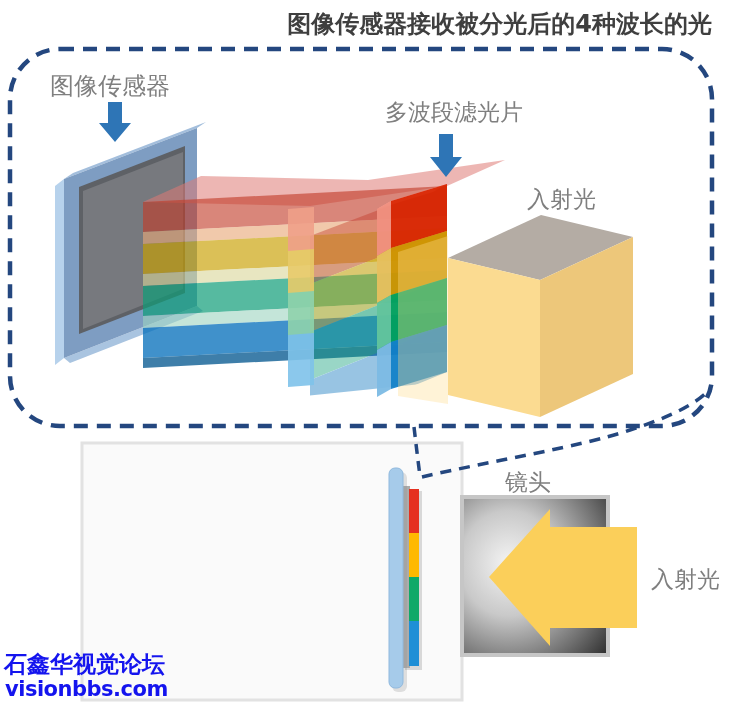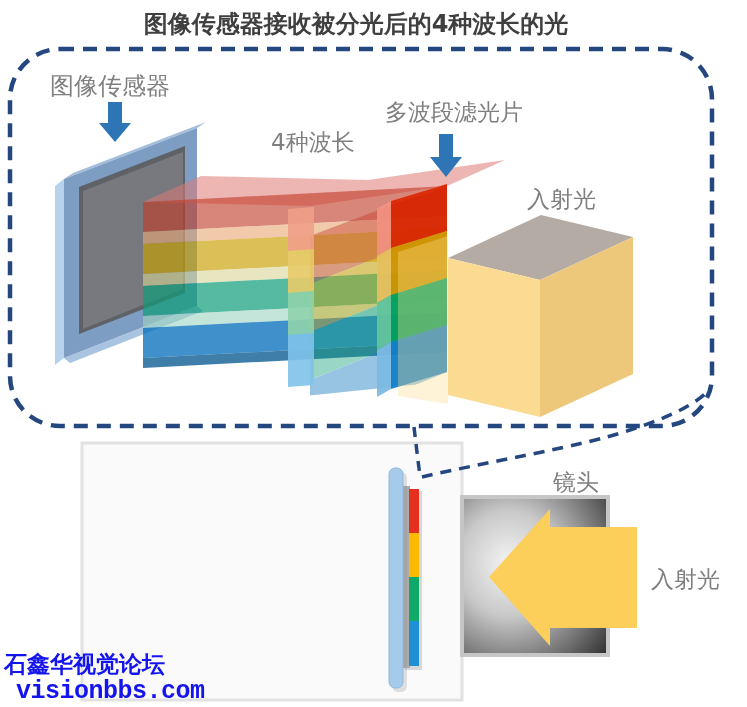--- a/index.html
+++ b/index.html
@@ -1,23 +1,23 @@
 <!DOCTYPE html>
 <html style="--navy: #24477F; --arrow_blue: #2E75B6; --title_gray: #3F3F3F; --label_gray: #7F7F7F; --band_red: #C23B28; --band_yellow: #C99F00; --band_green: #0E9D78; --band_blue: #0A72BD; --filter_red: #D82400; --filter_yellow: #CE9200; --filter_green: #00A05C; --filter_blue: #0F7FC8; --cube_top: #B4ACA4; --cube_front: #FBDB91; --cube_side: #EDC77A; --sensor_frame: #7E9DC2; --sensor_inner: #77797E; --chip_red: #E53020; --chip_yellow: #FFB900; --chip_green: #0FA968; --chip_blue: #1F8FD6; --chip_bar_blue: #A6CBEA; --arrow_yellow: #FBCF5A; --watermark_blue: #1414EE;"><head>
 <meta charset="utf-8">
 <style>
   html,body{margin:0;padding:0;background:#fff;}
   #stage{position:relative;width:747px;height:707px;background:#fff;overflow:hidden;
          font-family:"DejaVu Sans","Liberation Sans",sans-serif;}
   #scene{position:absolute;left:0;top:0;}
   .lbl{position:absolute;font-weight:normal;color:var(--label_gray);white-space:nowrap;}
-  .title{position:absolute;left:0;top:8px;width:712px;text-align:center;
+  .title{position:absolute;left:0;top:8px;width:712px;text-align:right;
          font-size:24px;font-weight:bold;color:var(--title_gray);}
   .wm1{position:absolute;left:4px;top:649px;font-size:23px;font-weight:bold;color:var(--watermark_blue);text-align:right;}
-  .wm2{position:absolute;left:16px;top:677px;font-size:25px;font-weight:bold;color:var(--watermark_blue);letter-spacing:-0.5px;font-family:Liberation Mono, monospace;}
+  .wm2{position:absolute;left:5px;top:677px;font-size:21px;font-weight:bold;color:var(--watermark_blue);letter-spacing:-0.5px;}
   
   .f-navy{stroke:var(--navy);}
   .f-arrow{fill:var(--arrow_blue);}
   .f-bred{fill:var(--band_red);}   .f-byel{fill:var(--band_yellow);}
   .f-bgrn{fill:var(--band_green);} .f-bblu{fill:var(--band_blue);}
   .f-fred{fill:var(--filter_red);} .f-fyel{fill:var(--filter_yellow);}
   .f-fgrn{fill:var(--filter_green);}.f-fblu{fill:var(--filter_blue);}
   .f-ctop{fill:var(--cube_top);}   .f-cfront{fill:var(--cube_front);} .f-cside{fill:var(--cube_side);}
   .f-sframe{fill:var(--sensor_frame);} .f-sinner{fill:var(--sensor_inner);}
   .f-chipr{fill:var(--chip_red);}  .f-chipy{fill:var(--chip_yellow);}
@@ -121,20 +121,19 @@
       <rect x="392" y="472" width="15" height="220" rx="6" fill="#8A8A8A" opacity="0.25"></rect>
       <rect x="389" y="468" width="14" height="220" rx="6" class="f-chipbar" stroke="#90B9DE" stroke-width="1"></rect>
     </g>
 
     <path d="M414,427 C416,444 418,461 420,476" fill="none" class="f-navy" stroke-width="3.5" stroke-dasharray="10 7"></path>
     <path d="M422,477 C490,461 580,447 630,430 C670,417 697,404 711,388" fill="none" class="f-navy" stroke-width="3.5" stroke-dasharray="11 8"></path>
   </svg>
 
   <div class="title">图像传感器接收被分光后的4种波长的光</div>
   <div class="lbl" style="left:50px;top:70px;font-size:24px;">图像传感器</div>
-  <div class="lbl" style="left:271px;top:127px;font-size:23px;">4种波长</div>
   <div class="lbl" style="left:385px;top:97px;font-size:23px;">多波段滤光片</div>
   <div class="lbl" style="left:527px;top:184px;font-size:23px;">入射光</div>
-  <div class="lbl" style="left:505px;top:467px;font-size:23px;margin-left:48px;">镜头</div>
+  <div class="lbl" style="left:505px;top:467px;font-size:23px;">镜头</div>
   <div class="lbl" style="left:651px;top:564px;font-size:23px;">入射光</div>
   <div class="wm1">石鑫华视觉论坛</div>
   <div class="wm2">visionbbs.com</div>
 </div>
 
 </body></html>

